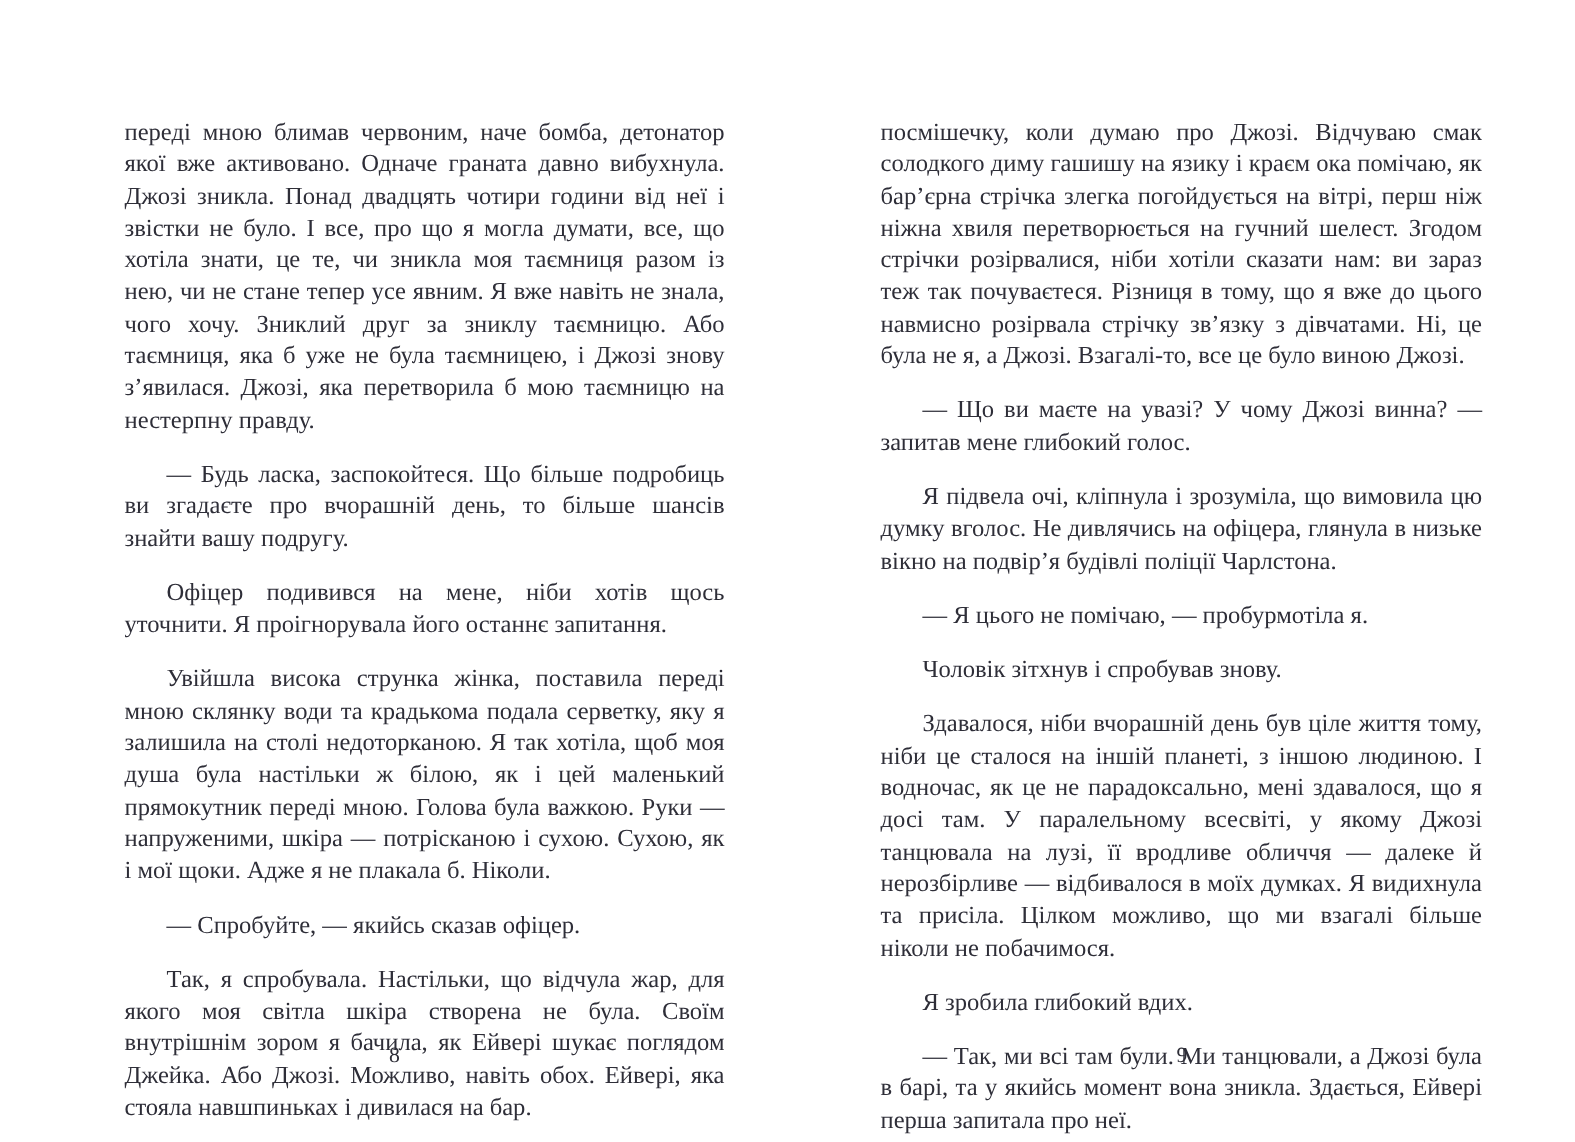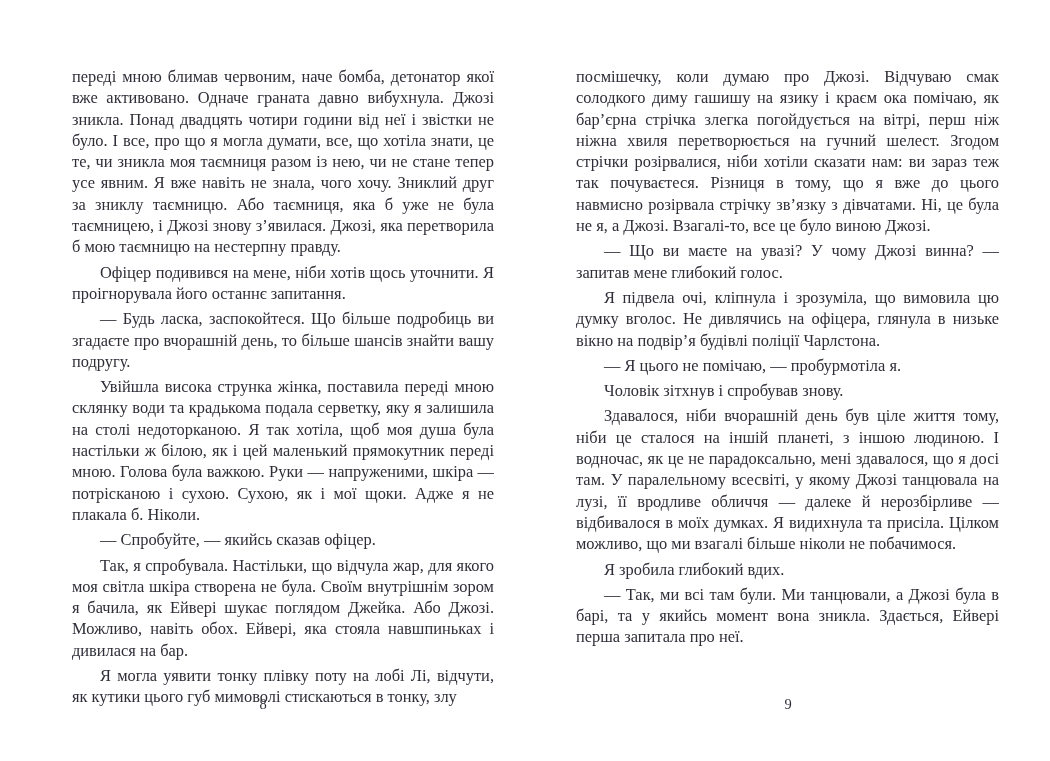--- a/index.html
+++ b/index.html
@@ -25,21 +25,21 @@
     width: 430px;
     text-align: justify;
     font-size: 16.4px;
     line-height: 21.3px;
     hyphens: auto;
     -webkit-hyphens: auto;
   }
   .page-left  { left: 68px; }
   .page-right { left: 572px; width: 431px; }
   p.para {
-    margin: 4px;
+    margin: 15px;
     padding: 0;
   }
   p.para.indent {
     text-indent: 28px;
   }
   .page-number {
     position: absolute;
     top: 696px;
     width: 30px;
     text-align: center;
@@ -50,22 +50,22 @@
   .page-number-left  { left: 248px; }
   .page-number-right { left: 773px; }
 </style>
 </head>
 <body>
 
 <main class="book-spread">
 
   <section class="page page-left">
     <p class="para">переді мною блимав червоним, наче бомба, детонатор якої вже активовано. Одначе граната давно вибухнула. Джозі зникла. Понад двадцять чотири години від неї і звістки не було. І все, про що я могла думати, все, що хотіла знати, це те, чи зникла моя таємниця разом із нею, чи не стане тепер усе явним. Я вже навіть не знала, чого хочу. Зниклий друг за зниклу таємницю. Або таємниця, яка б уже не була таємницею, і Джозі знову з’явилася. Джозі, яка перетворила б мою таємницю на нестерпну правду.</p>
+    <p class="para indent">— Будь ласка, заспокойтеся. Що більше подробиць ви згадаєте про вчорашній день, то більше шансів знайти вашу подругу.</p>
     <p class="para indent">Офіцер подивився на мене, ніби хотів щось уточнити. Я проігнорувала його останнє запитання.</p>
-    <p class="para indent">— Будь ласка, заспокойтеся. Що більше подробиць ви згадаєте про вчорашній день, то більше шансів знайти вашу подругу.</p>
     <p class="para indent">Увійшла висока струнка жінка, поставила переді мною склянку води та крадькома подала серветку, яку я залишила на столі недоторканою. Я так хотіла, щоб моя душа була настільки ж білою, як і цей маленький прямокутник переді мною. Голова була важкою. Руки — напруженими, шкіра — потрісканою і сухою. Сухою, як і мої щоки. Адже я не плакала б. Ніколи.</p>
     <p class="para indent">— Спробуйте, — якийсь сказав офіцер.</p>
     <p class="para indent">Так, я спробувала. Настільки, що відчула жар, для якого моя світла шкіра створена не була. Своїм внутрішнім зором я бачила, як Ейвері шукає поглядом Джейка. Або Джозі. Можливо, навіть обох. Ейвері, яка стояла навшпиньках і дивилася на бар.</p>
     <p class="para indent">Я могла уявити тонку плівку поту на лобі Лі, відчути, як кутики цього губ мимоволі стискаються в тонку, злу</p>
   </section>
 
   <section class="page page-right">
     <p class="para">посмішечку, коли думаю про Джозі. Відчуваю смак солодкого диму гашишу на язику і краєм ока помічаю, як бар’єрна стрічка злегка погойдується на вітрі, перш ніж ніжна хвиля перетворюється на гучний шелест. Згодом стрічки розірвалися, ніби хотіли сказати нам: ви зараз теж так почуваєтеся. Різниця в тому, що я вже до цього навмисно розірвала стрічку зв’язку з дівчатами. Ні, це була не я, а Джозі. Взагалі-то, все це було виною Джозі.</p>
     <p class="para indent">— Що ви маєте на увазі? У чому Джозі винна? — запитав мене глибокий голос.</p>
     <p class="para indent">Я підвела очі, кліпнула і зрозуміла, що вимовила цю думку вголос. Не дивлячись на офіцера, глянула в низьке вікно на подвір’я будівлі поліції Чарлстона.</p>

